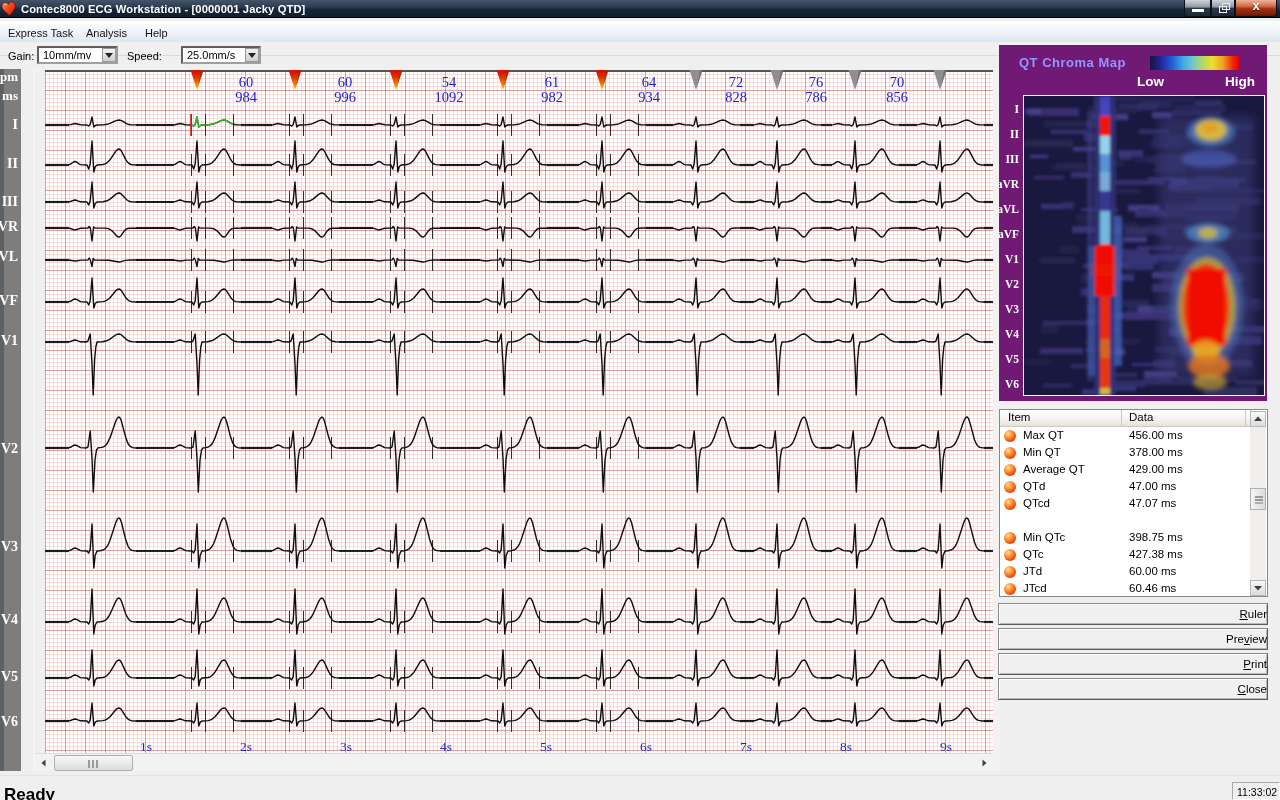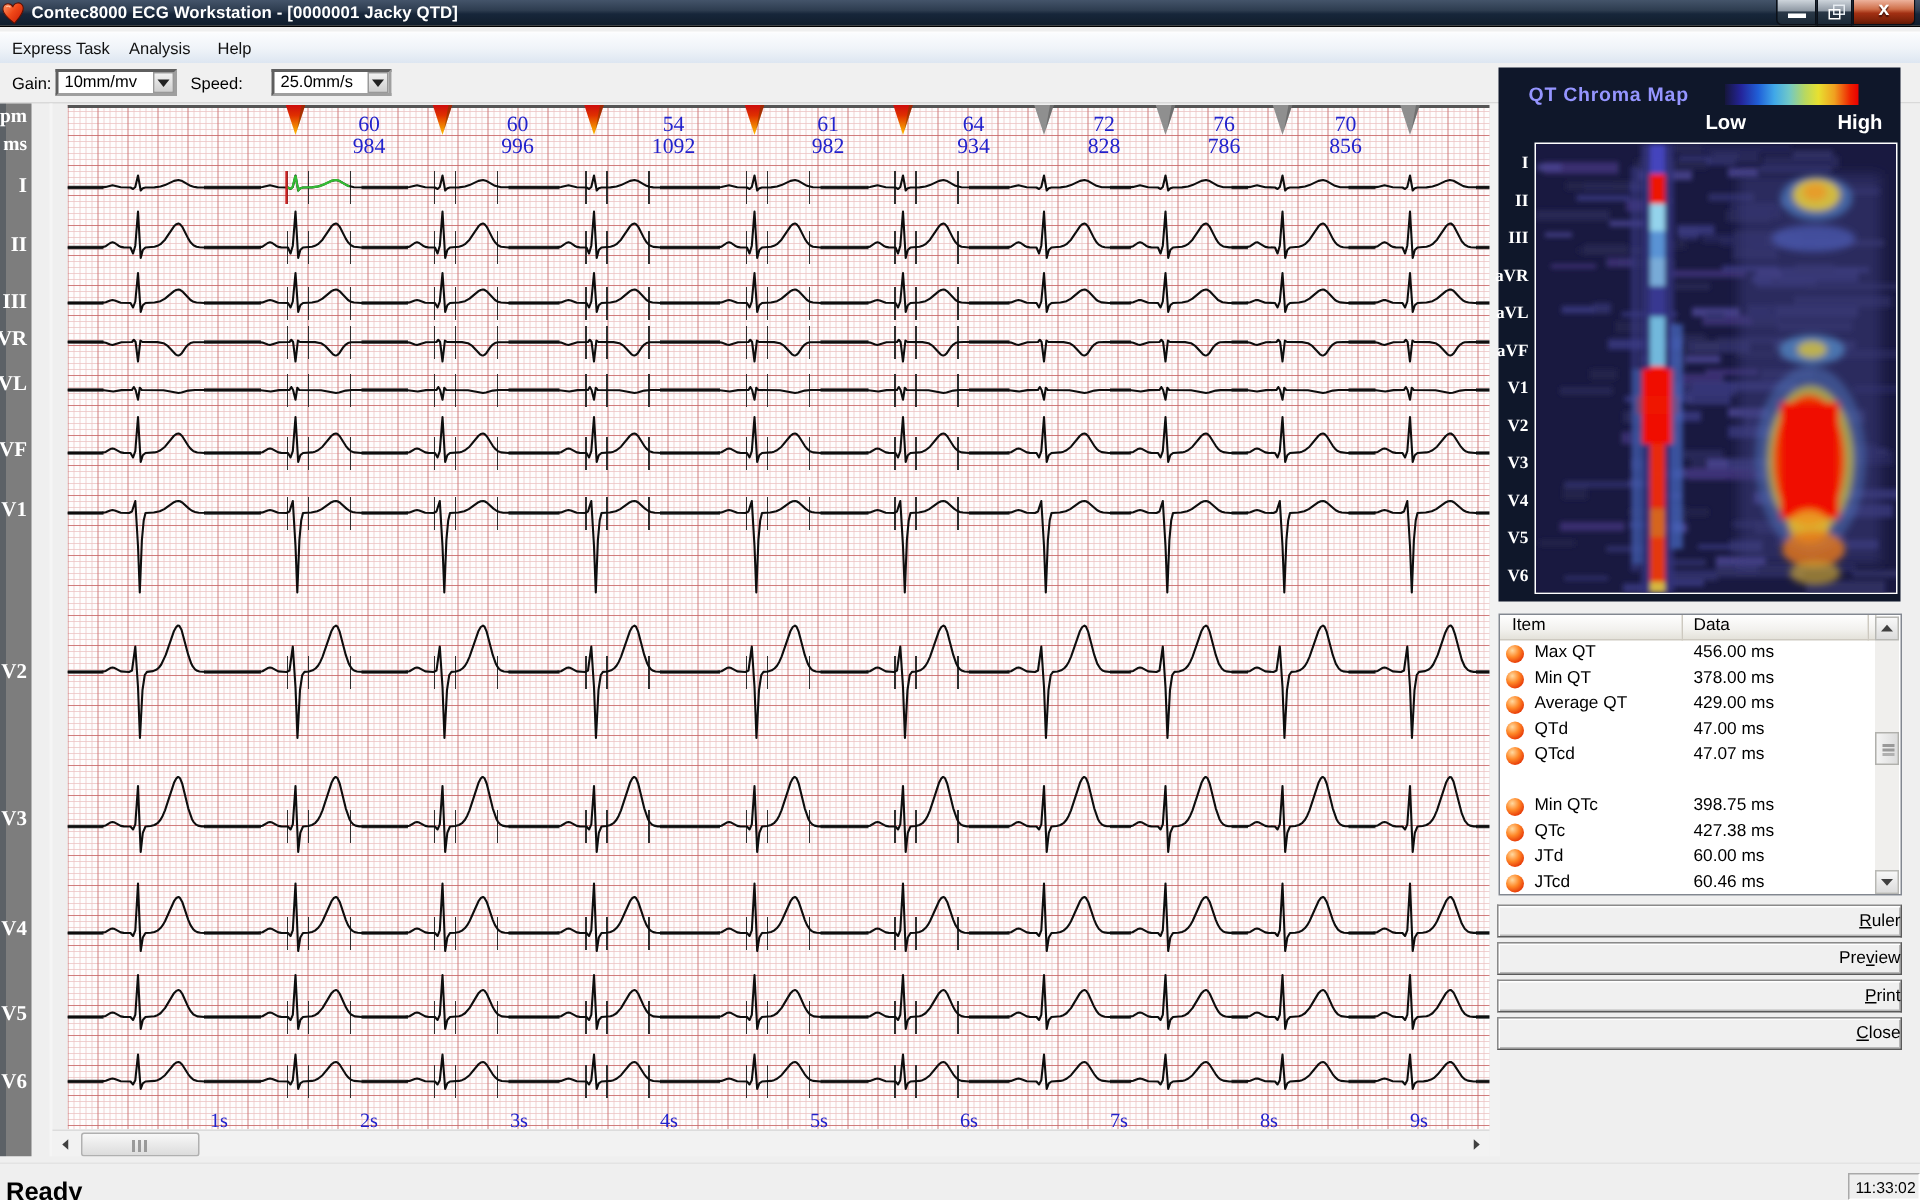--- a/index.html
+++ b/index.html
@@ -17,41 +17,41 @@
 #wb-close { width:42px; background:linear-gradient(#edb29c 0%,#cf6f4a 38%,#a23013 55%,#7a2008 88%,#5f1804 100%); border-radius:0 0 4px 0; }
 #wb-min:after { content:""; position:absolute; left:7px; top:9px; width:12px; height:3px; background:#fff; box-shadow:0 0 1px #345; }
 #wb-max:after { content:""; position:absolute; left:7px; top:6px; width:6px; height:5px; border:1.5px solid #fff; background:transparent; }#wb-max:before { content:""; position:absolute; left:10px; top:3px; width:6px; height:5px; border:1.5px solid #e6ecf2; }
 #wb-close:after { content:"x"; position:absolute; left:0; right:0; top:-2px; text-align:center; color:#fff; font-weight:bold; font-size:13px; font-family:"Liberation Sans",sans-serif; text-shadow:0 1px 1px #40100a; }
 
 #menubar { position:absolute; left:0; top:21px; border-top:1px solid #fdfdfe; width:1280px; height:22px;
   background:linear-gradient(#fbfcfe 0%, #f0f4f9 50%, #dde6f1 100%); border-bottom:1px solid #d4d4d4;
   font-size:11px; color:#111; }
 #menubar span { position:absolute; top:5px; }
 
-#toolbar { position:absolute; left:0; top:42px; width:1280px; height:27px; background:#f0f0f0; border-bottom:1px solid #d9d9d9; font-size:11px; }
+#toolbar { position:absolute; left:0; top:42px; width:1280px; height:14px; background:#f0f0f0; border-bottom:1px solid #d9d9d9; font-size:11px; }
 .tlabel { position:absolute; top:8px; color:#000; }
 .combo { position:absolute; top:4px; height:18px; background:#fff; border:2px solid; border-color:#5f5f5f #9f9f9f #9f9f9f #5f5f5f; }
 .combo .ctext { position:absolute; left:4px; top:1px; font-size:11px; }
 .combo .cbtn { position:absolute; right:0; top:0; bottom:0; width:14px; background:linear-gradient(#f2f2f2,#cfcfcf); border:1px solid #999; }
 .combo .cbtn:after { content:""; position:absolute; left:2px; top:4px; border-left:4px solid transparent; border-right:4px solid transparent; border-top:5px solid #222; }
 
 #leftedge { position:absolute; left:0; top:69px; width:4px; height:702px; background:#5c6166; }
 #sidebar { position:absolute; left:4px; top:69px; width:17px; height:702px; background:#7d7d7d; }#sidegap { position:absolute; left:33px; top:69px; width:2px; height:702px; background:#f5f5f5; }
 .slabel { position:absolute; right:3px; color:#fff; font-family:"Liberation Serif", serif; font-weight:bold; font-size:14px; transform:translateY(-50%); }
 .slabel2 { position:absolute; right:3px; color:#fff; font-family:"Liberation Serif", serif; font-weight:bold; font-size:13px; transform:translateY(-50%); }
 #gridarea { position:absolute; left:21px; top:70px; width:958px; height:683px;padding-left:24px; }
 #midstrip { position:absolute; left:993px; top:69px; width:7px; height:702px; background:#f2f2f2; }
 
 #hscroll { position:absolute; left:35px; top:753px; width:958px; height:18px; background:#f2f2f2; border-top:1px solid #dcdcdc; }
 .sarrow { position:absolute; top:1px; width:17px; height:16px; background:#f2f2f2; }
 #hthumb { position:absolute; left:19px; top:1px; width:79px; height:16px; background:linear-gradient(#f8f8f8,#dcdcdc); border:1px solid #b0b0b0; border-radius:2px; }
 #hthumb:after { content:""; position:absolute; left:33px; top:4px; width:2px; height:8px; background:#9a9a9a; box-shadow:4px 0 0 #9a9a9a, 8px 0 0 #9a9a9a; }
 
 #rpanel { position:absolute; left:1000px; top:69px; width:280px; height:702px; background:#efefef; }
-#qtpanel { position:absolute; left:999px; top:45px; width:268px; height:356px; background:#0f172a;text-decoration:underline; }
+#qtpanel { position:absolute; left:999px; top:45px; width:268px; height:356px; background:#701a75;text-decoration:underline; }
 #qttitle { position:absolute; left:20px; top:10px; color:#9595ff; font-weight:bold; font-size:13px; letter-spacing:0.5px; }
 #grad { position:absolute; left:151px; top:11px; width:89px; height:14px;
   background:linear-gradient(90deg,#16163c 0%,#24249a 12%,#2060d8 25%,#40a8e8 37%,#70c8c8 48%,#b8d860 60%,#e8e030 70%,#f0a020 82%,#ee2000 94%,#e80000 100%); }
 #lowhigh { position:absolute; left:0; top:29px; width:268px; color:#fff; font-weight:bold; font-size:13.5px; }
 #mapbox { position:absolute; left:24px; top:50px; width:242px; height:301px; border:1px solid #fff; }
 .mlabel { position:absolute; color:#fff; font-family:"Liberation Serif", serif; font-weight:bold; font-size:11.5px; right:248px; transform:translateY(-50%); }
 
 #qtable { position:absolute; left:999px; top:409px; width:269px; height:188px; background:#fff; border:1px solid #828790; }
 .thead { position:absolute; top:0; height:17px; background:linear-gradient(#ffffff,#f2f1ee 60%,#e4e2da); border-right:1px solid #cdc9c0; border-bottom:1px solid #cdc9c0; font-size:11.5px; color:#000; }
 .trow { position:absolute; left:0; width:250px; height:17px; font-size:11.5px; color:#000; }

